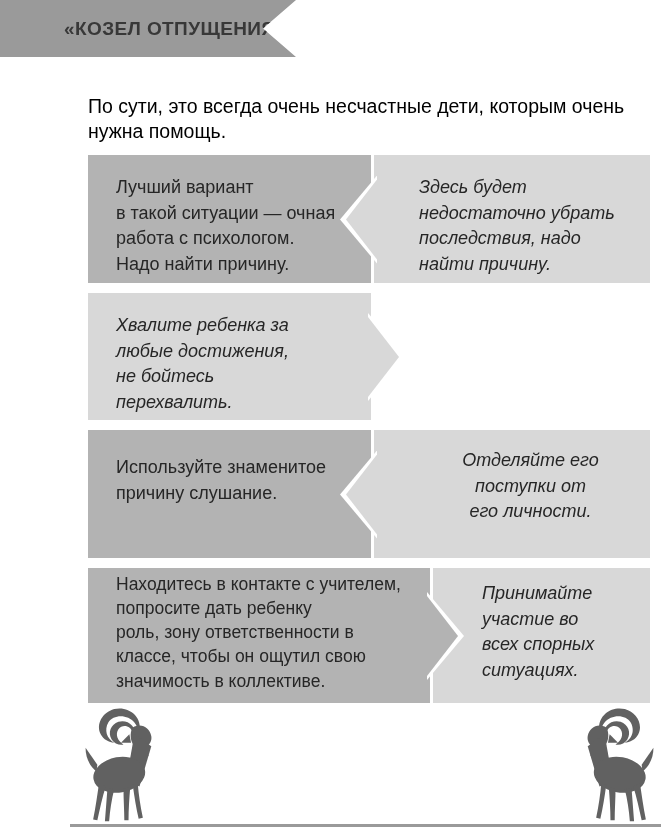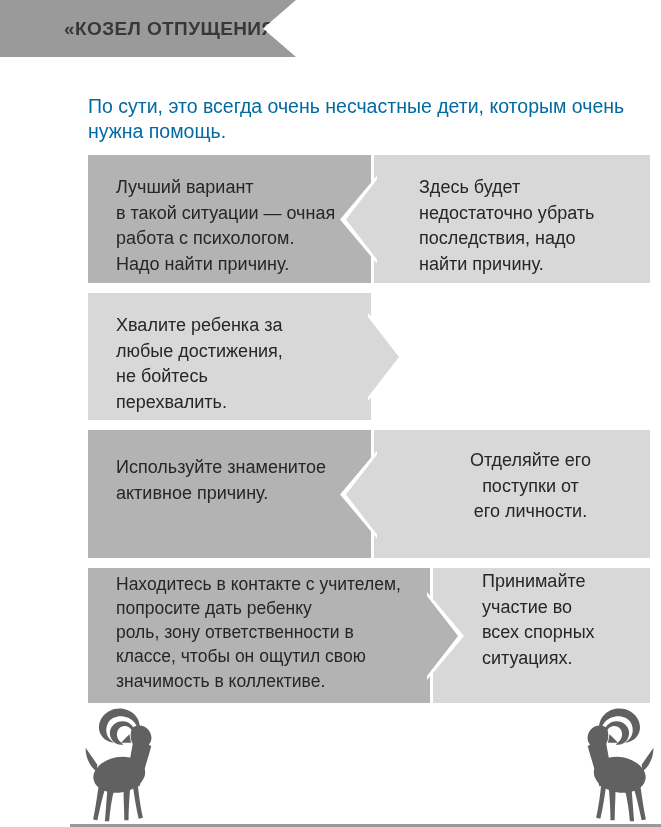--- a/index.html
+++ b/index.html
@@ -6,40 +6,40 @@
   body{font-family:"Liberation Sans",sans-serif;}
   .page{position:relative;width:661px;height:827px;background:#fff;overflow:hidden;}
 
   
   .banner{position:absolute;top:0;left:0;width:296px;height:57px;background:#9a9a9a;
           clip-path:polygon(0 0,100% 0,calc(100% - 33px) 50%,100% 100%,0 100%);
           display:flex;align-items:center;}
   .banner-title{padding-left:64px;font-size:19px;font-weight:700;letter-spacing:.4px;color:#383838;}
 
   .intro{position:absolute;left:88px;top:74px;width:545px;font-size:19.5px;line-height:1.32;
-         color:#0369a1;white-space:pre-line;}
+         color:#000000;white-space:pre-line;}
 
   .rows{position:absolute;left:88px;top:155px;width:562px;}
   .row{position:relative;margin-bottom:9px;}
   .row-1{height:129px;--split:286px;}
   .row-2{height:128px;--split:286px;}
   .row-3{height:129px;--split:286px;}
   .row-4{height:136px;--split:345px;}
   .box{position:absolute;top:0;bottom:1px;box-sizing:border-box;}
   .box-left{left:0;width:calc(var(--split) - 3px);}
   .box-right{left:var(--split);right:0;}
   .t-dark{background:#b3b3b3;}
-  .t-light{background:#d8d8d8;}
+  .t-light{background:#d8d8d8;font-style:italic;}
   .box p{margin:0;font-size:18px;line-height:1.42;color:#262626;white-space:pre-line;}
   .box-left p{padding:20px 8px 0 28px;}
   .box-right p{padding:20px 8px 0 45px;}
   .row-3 .box-left p{padding-top:25px;}
   .row-3 .box-right p{padding-top:18px;text-align:center;}
   .row-4 .box-left p{padding:4px 8px 0 28px;font-size:17.5px;line-height:1.38;}
-  .row-4 .box-right p{padding:1px 4px 0 49px;}
+  .row-4 .box-right p{padding:13px 4px 0 49px;}
 
   
   .arrow{position:absolute;top:50%;transform:translateY(-50%);width:37px;height:88px;z-index:2;}
   .arrow--left{left:calc(var(--split) - 34px);}
   .arrow--right{left:calc(var(--split) - 6px);}
   .halo{position:absolute;inset:0;background:#fff;}
   .core{position:absolute;top:4px;bottom:4px;}
   .arrow--left .halo,.arrow--left .core{clip-path:polygon(100% 0,0 50%,100% 100%);}
   .arrow--right .halo,.arrow--right .core{clip-path:polygon(0 0,100% 50%,0 100%);}
   .arrow--left .core{left:6px;right:0;}
@@ -96,21 +96,21 @@
       </div>
       <div class="arrow arrow--right">
         <div class="halo"></div>
         <div class="core t-light"></div>
       </div>
     </div>
 
     <div class="row row-3">
       <div class="box box-left t-dark">
         <p>Используйте знаменитое
-активное причину.</p>
+причину слушание.</p>
       </div>
       <div class="box box-right t-light">
         <p>Отделяйте его
 поступки от
 его личности.</p>
       </div>
       <div class="arrow arrow--left">
         <div class="halo"></div>
         <div class="core t-light"></div>
       </div>

